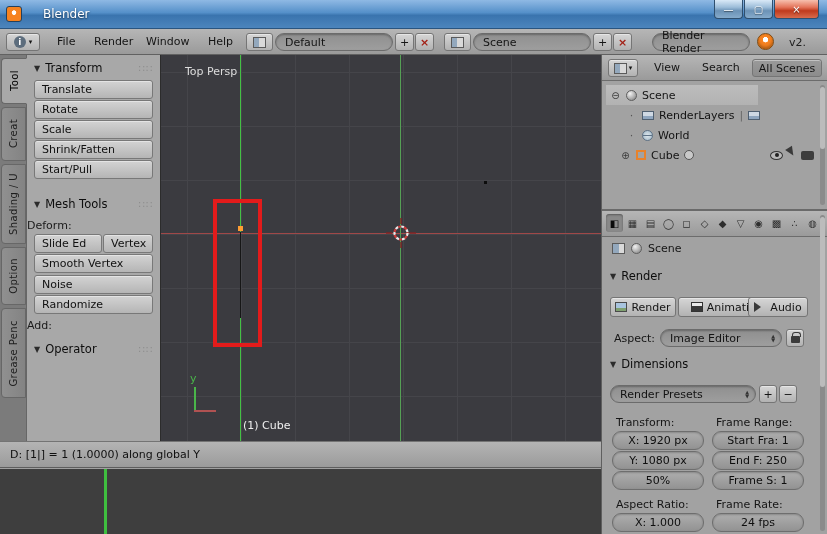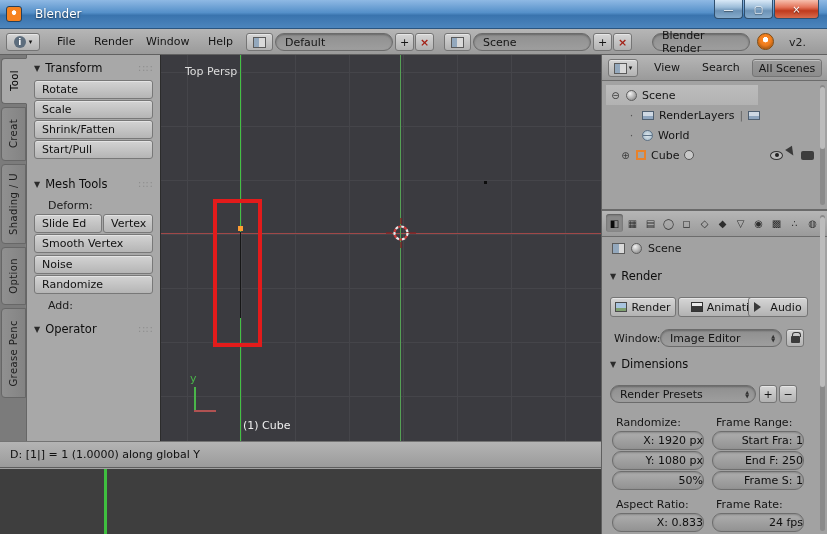--- a/index.html
+++ b/index.html
@@ -6,21 +6,21 @@
   html,body{width:827px;height:534px;overflow:hidden}
   body{font-family:"DejaVu Sans","Liberation Sans",sans-serif;font-size:11px;color:#151515;background:#a0a0a0;position:relative}
   .abs{position:absolute}
 
   
   .titlebar{position:absolute;left:0;top:0;width:827px;height:29px;
     background:linear-gradient(#8fb9e4 0%,#5590c9 45%,#3a74ae 55%,#4c85bd 100%);
     border-bottom:1px solid #2a5580;display:flex;align-items:center;padding-left:6px}
   .app-icon{width:16px;height:16px;border-radius:3px;border:1px solid #24415c;
     background:radial-gradient(circle at 50% 40%,#fff 0 2px,#f6821f 2.6px 100%)}
-  .title-text{color:#fff;font-size:12px;margin-left:13px;text-shadow:0 1px 2px rgba(0,0,0,.6)}
+  .title-text{color:#fff;font-size:12px;margin-left:21px;text-shadow:0 1px 2px rgba(0,0,0,.6)}
   .win-controls{position:absolute;right:8px;top:0;display:flex;gap:1px}
   .win-btn{width:29px;height:19px;border:1px solid #2f4f6e;border-top:none;border-radius:0 0 4px 4px;
     background:linear-gradient(#d9e9f7,#9dbdd9 40%,#6b92b6 60%,#86abcb);color:#fff;font-size:10px;
     display:flex;align-items:center;justify-content:center;text-shadow:0 1px 1px rgba(0,0,0,.55)}
   .win-btn.close{width:45px;background:linear-gradient(#f7c0ae,#e4745a 40%,#c03a1d 60%,#d96b4d)}
 
   
   .topbar{position:absolute;left:0;top:29px;width:827px;height:26px;
     background:linear-gradient(#b6b6b6,#9a9a9a);border-bottom:1px solid #616161}
   .menu-item{position:absolute;top:6px;color:#141414;font-size:11px;cursor:default}
@@ -45,21 +45,21 @@
     background:linear-gradient(90deg,#909090,#838383);border:1px solid #676767;border-radius:4px 0 0 4px;color:#1d1d1d}
   .vtab span{writing-mode:vertical-rl;transform:rotate(180deg);font-size:10px;letter-spacing:.4px}
   .vtab.active{background:#a8a8a8;border-right:1px solid #a8a8a8;width:26px;color:#000}
   .panels{position:absolute;left:27px;top:0;width:133px;height:386px;overflow:hidden}
   .phead{display:flex;align-items:center;gap:5px;padding:6px 7px 4px;color:#0d0d0d;font-size:11.5px}
   .tri{font-size:8px;color:#2b2b2b}
   .grip{margin-left:auto;color:#8d8d8d;font-size:10px;letter-spacing:1px}
   .tsbtn{display:block;width:119px;margin:1px 0 1px 7px;height:19px;background:linear-gradient(#d3d3d3,#b5b5b5);
     border:1px solid #787878;border-radius:3px;box-shadow:inset 0 1px 0 rgba(255,255,255,.4);
     font-size:11px;text-align:left;padding:2px 0 0 7px;color:#111}
-  .tslabel{padding:4px 0 2px 21px;color:#1a1a1a}
+  .tslabel{padding:4px 0 2px 0;color:#1a1a1a}
   .sliderow{display:flex;gap:1px;margin-left:7px}
 
   
   .viewport{position:absolute;left:160px;top:55px;width:491px;height:386px;background-color:#3b3b40;overflow:hidden;
     background-image:linear-gradient(#45454a 1px,transparent 1px),linear-gradient(90deg,#45454a 1px,transparent 1px);
     background-size:54px 54px;background-position:26px 17px;border-left:1px solid #2c2c2c}
   .vp-text{position:absolute;color:#dcdcdc;font-size:11px}
   .axis-x{position:absolute;left:0;top:178px;width:441px;height:1px;background:#a04848}
   .axis-y{position:absolute;left:239px;top:0;width:1px;height:386px;background:#55a055}
   .constraint-y{position:absolute;left:79px;top:0;width:1px;height:386px;background:#44c044}
@@ -110,21 +110,21 @@
   .ic-img{width:12px;height:10px;border:1px solid #4a4a4a;background:linear-gradient(#a8c4de 0 60%,#7fa070 60% 100%)}
   .ic-clap{width:12px;height:10px;border:1px solid #333;background:linear-gradient(#e8e8e8 0 3px,#383838 3px 100%)}
   .ic-spk{width:0;height:0;border:5px solid transparent;border-left:7px solid #3a3a3a}
   .flabel{position:absolute;color:#161616;font-size:11px}
   .dd{position:absolute;height:18px;background:linear-gradient(#8f8f8f,#9e9e9e);border:1px solid #6b6b6b;border-radius:9px;
     box-shadow:inset 0 1px 2px rgba(0,0,0,.28);display:flex;align-items:center;padding:0 6px 0 9px;color:#141414}
   .dd .lbl{flex:1;white-space:nowrap;overflow:hidden}
   .ud{display:flex;flex-direction:column;align-items:center;margin-left:4px}
   .ud i{font-style:normal;font-size:5px;line-height:4.5px;color:#333}
   .nf{position:absolute;width:92px;height:19px;border-radius:9px;background:linear-gradient(#aeaeae,#929292);
-    border:1px solid #6e6e6e;box-shadow:inset 0 1px 2px rgba(0,0,0,.22);text-align:right;line-height:17px;font-size:11px;color:#0e0e0e}
+    border:1px solid #6e6e6e;box-shadow:inset 0 1px 2px rgba(0,0,0,.22);text-align:center;line-height:17px;font-size:11px;color:#0e0e0e}
   .sq{width:18px;height:18px}
   .ic-lock{width:9px;height:7px;background:#3b3b3b;border-radius:1px;position:relative;margin-top:3px}
   .ic-lock::before{content:"";position:absolute;left:1px;top:-4px;width:7px;height:4px;border:1.5px solid #3b3b3b;border-bottom:none;border-radius:3px 3px 0 0}
 </style>
 </head>
 <body>
 
 <div class="titlebar">
   <span class="app-icon"></span>
   <span class="title-text">Blender</span>
@@ -195,20 +195,21 @@
     <div class="vtab" style="height:90px">
         <span>Grease Penc</span>
       </div>
   </div>
   <div class="panels">
     <div class="phead">
       <span class="tri">▼</span>
       <span>Transform</span>
       <span class="grip">∷∷</span>
     </div>
+    <div class="tsbtn">Translate</div>
     <div class="tsbtn">Rotate</div>
     <div class="tsbtn">Scale</div>
     <div class="tsbtn">Shrink/Fatten</div>
     <div class="tsbtn">Start/Pull</div>
 
     <div class="phead" style="margin-top:12px">
       <span class="tri">▼</span>
       <span>Mesh Tools</span>
       <span class="grip">∷∷</span>
     </div>
@@ -342,21 +343,21 @@
     <span>Render</span>
   </div>
   <div class="pbtn btn" style="left:76px;top:242px;width:84px">
     <span class="ic-clap"></span>
     <span>Animati</span>
   </div>
   <div class="pbtn btn" style="left:146px;top:242px;width:60px">
     <span class="ic-spk"></span>
     <span>Audio</span>
   </div>
-  <span class="flabel" style="left:12px;top:277px">Window:</span>
+  <span class="flabel" style="left:12px;top:277px">Aspect:</span>
   <div class="dd" style="left:58px;top:274px;width:122px">
     <span class="lbl">Image Editor</span>
     <span class="ud">
       <i>▲</i>
       <i>▼</i>
     </span>
   </div>
   <div class="btn sq abs" style="left:184px;top:274px">
     <span class="ic-lock"></span>
   </div>
@@ -372,31 +373,31 @@
       <i>▼</i>
     </span>
   </div>
   <div class="btn sq abs" style="left:157px;top:330px">
     <span>+</span>
   </div>
   <div class="btn sq abs" style="left:177px;top:330px">
     <span>−</span>
   </div>
 
-  <span class="flabel" style="left:14px;top:361px">Randomize:</span>
+  <span class="flabel" style="left:14px;top:361px">Transform:</span>
   <span class="flabel" style="left:114px;top:361px">Frame Range:</span>
 
   <div class="nf" style="left:10px;top:376px">X: 1920 px</div>
   <div class="nf" style="left:10px;top:396px">Y: 1080 px</div>
   <div class="nf" style="left:10px;top:416px">50%</div>
   <div class="nf" style="left:110px;top:376px">Start Fra: 1</div>
   <div class="nf" style="left:110px;top:396px">End F: 250</div>
   <div class="nf" style="left:110px;top:416px">Frame S: 1</div>
 
   <span class="flabel" style="left:14px;top:443px">Aspect Ratio:</span>
   <span class="flabel" style="left:114px;top:443px">Frame Rate:</span>
-  <div class="nf" style="left:10px;top:458px">X: 0.833</div>
+  <div class="nf" style="left:10px;top:458px">X: 1.000</div>
   <div class="nf" style="left:110px;top:458px">24 fps</div>
 
   <div class="scrollbar" style="right:2px;top:160px;height:316px">
     <div class="thumb" style="top:2px;height:170px"></div>
   </div>
 </div>
 
 </body></html>

